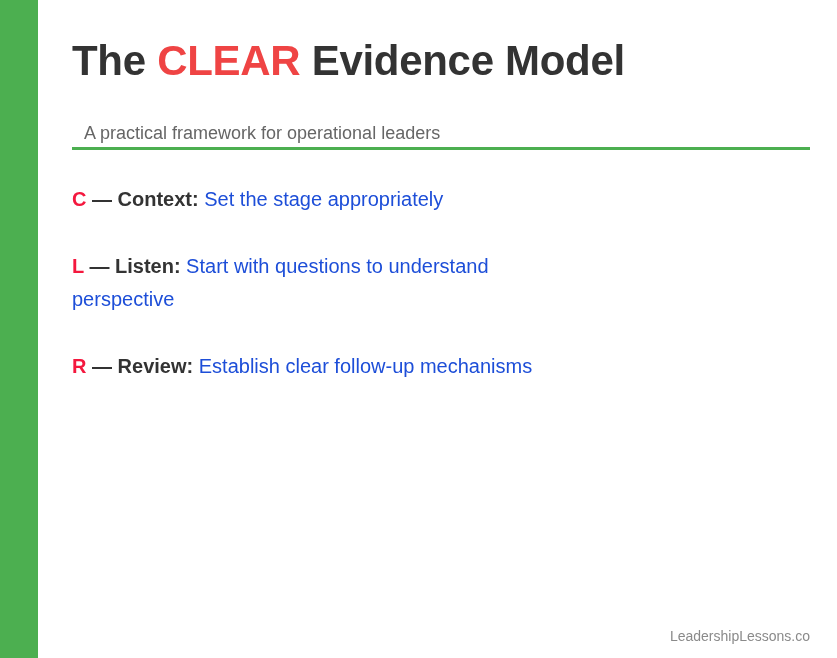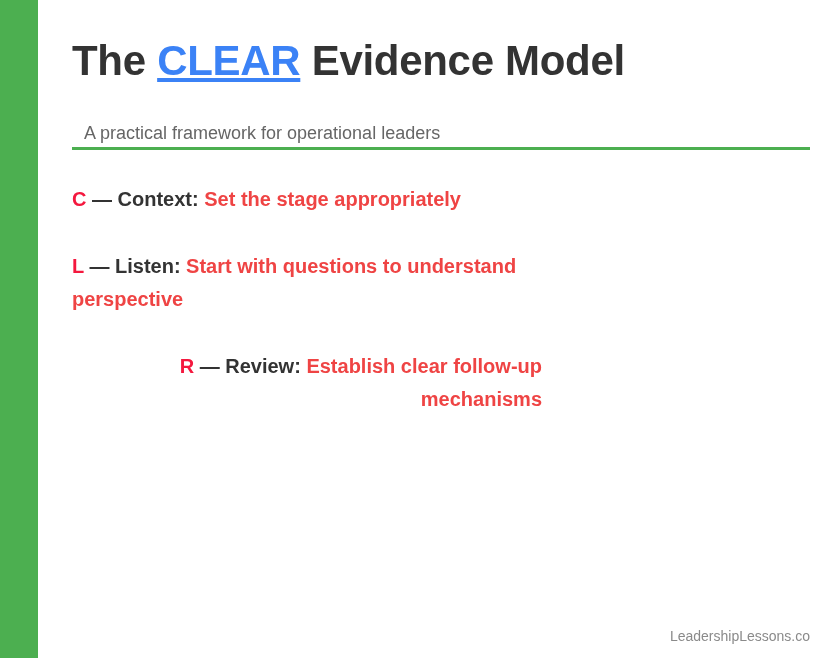--- a/index.html
+++ b/index.html
@@ -40,22 +40,21 @@
     left: 0;
     top: 37px;
     margin: 0;
     font-size: 42px;
     font-weight: bold;
     color: #333333;
     letter-spacing: -0.3px;
     white-space: nowrap;
   }
   .title .highlight {
-    color: #3b82f6;
-    text-decoration: underline;
+    color: #ef4444;
   }
   .subtitle {
     position: absolute;
     left: 0;
     top: 111px;
     margin: 12px;
     font-size: 18px;
     font-weight: normal;
     color: #666666;
     white-space: nowrap;
@@ -76,37 +75,36 @@
   }
   .item {
     margin: 0 0 34px 0;
     font-size: 20px;
     line-height: 33px;
     color: #3a3a3a;
     max-width: 470px;
   }
   .item:last-child {
     margin-bottom: 4px;
-    text-align: right;
   }
   .item .letter {
     color: #f4183e;
     font-weight: bold;
   }
   .item .dash {
     color: #333333;
     font-weight: bold;
   }
   .item .term {
     color: #333333;
     font-weight: bold;
   }
   .item .desc {
-    color: #ef4444;
-    font-weight: bold;
+    color: #1d4ed8;
+    font-weight: normal;
   }
   .footer {
     position: absolute;
     right: 27px;
     bottom: 14px;
     font-size: 14px;
     color: #8a8a8a;
     white-space: nowrap;
     text-align: right;
   }

